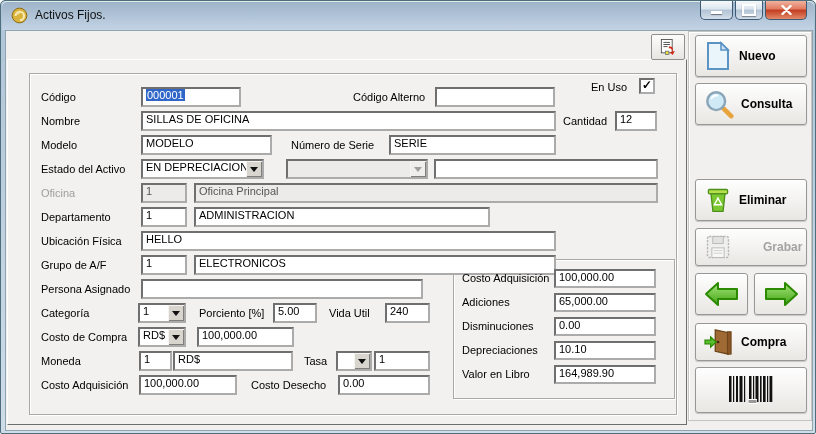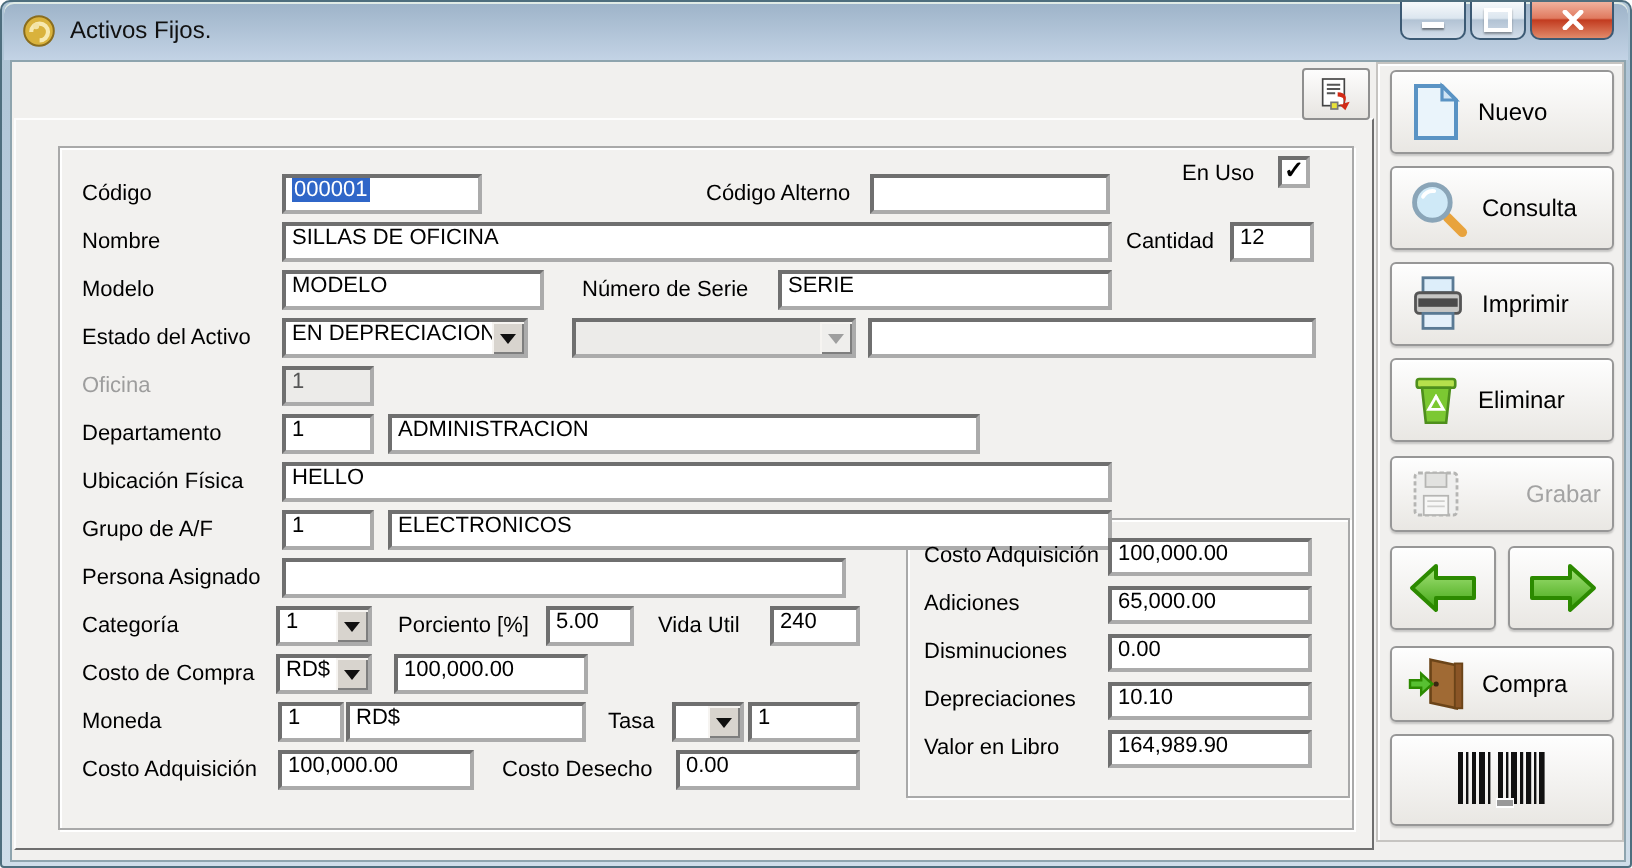--- a/index.html
+++ b/index.html
@@ -52,21 +52,21 @@
   .checkbox{position:absolute;width:16px;height:16px;box-sizing:border-box;background:#fff;
     border:2px solid;border-color:#6f6f6f #ababab #ababab #6f6f6f;z-index:3;
     font-weight:bold;font-size:12px;line-height:11px;text-align:center;cursor:pointer;}
   
   .side-panel{position:absolute;left:687px;top:30px;width:124px;height:390px;
     border:1px solid #c6c4c1;box-shadow:inset 1px 1px 0 #fff;background:#f1f0ee;box-sizing:border-box;}
   .side-btn{position:absolute;left:694px;width:112px;box-sizing:border-box;
     display:flex;align-items:center;gap:7px;padding:0 2px 0 8px;
     background:linear-gradient(#fefefe,#e9e7e3);border:1px solid #979797;border-radius:3px;
     box-shadow:0 1px 1px rgba(0,0,0,.18),inset 0 1px 0 #fff;
-    font-family:"Liberation Sans",sans-serif;font-weight:normal;font-size:12px;color:#000;
+    font-family:"Liberation Sans",sans-serif;font-weight:bold;font-size:12px;color:#000;
     cursor:pointer;z-index:4;}
   .side-btn.center{justify-content:center;padding:0;}
   .side-btn .blabel{white-space:nowrap;}
   .side-btn.disabled .blabel{color:#a3a3a3;margin-left:24px;}
   .bicon{display:flex;align-items:center;justify-content:center;flex:0 0 auto;}
 </style>
 </head>
 <body>
 
 <div class="window">
@@ -139,20 +139,21 @@
   <div class="fld dd dis" style="left:285px;top:158px;width:142px">
     <span></span>
     <span class="dda">
         <i></i>
       </span>
   </div>
   <div class="fld" style="left:433px;top:158px;width:224px"></div>
 
   <div class="lbl dis" style="left:40px;top:186px">Oficina</div>
   <div class="fld dis" style="left:140px;top:182px;width:46px">1</div>
+  <div class="fld dis" style="left:193px;top:182px;width:464px">Oficina Principal</div>
 
   <div class="lbl" style="left:40px;top:210px">Departamento</div>
   <div class="fld" style="left:140px;top:206px;width:46px">1</div>
   <div class="fld" style="left:193px;top:206px;width:296px">ADMINISTRACION</div>
 
   <div class="lbl" style="left:40px;top:234px">Ubicación Física</div>
   <div class="fld" style="left:140px;top:230px;width:415px">HELLO</div>
 
   <div class="lbl" style="left:40px;top:258px">Grupo de A/F</div>
   <div class="fld" style="left:140px;top:254px;width:46px">1</div>
@@ -226,31 +227,20 @@
     <span class="bicon">
       <svg width="30" height="30" viewBox="0 0 32 32">
           <line x1="21" y1="21" x2="29" y2="29" stroke="#e8a33d" stroke-width="5" stroke-linecap="round"></line>
           <circle cx="13" cy="13" r="9.5" fill="#cfe9f7" stroke="#8aa5b8" stroke-width="2.6"></circle>
           <path d="M8 10 a6 6 0 0 1 6 -3" stroke="#fff" stroke-width="2" fill="none" stroke-linecap="round"></path>
         </svg>
     </span>
     <span class="blabel">Consulta</span>
   </button>
 
-  <button class="side-btn" style="top:130px;height:42px">
-    <span class="bicon">
-      <svg width="30" height="30" viewBox="0 0 32 32">
-          <rect x="8" y="2" width="16" height="8" fill="#ddeefa" stroke="#5a7a94" stroke-width="1.5"></rect>
-          <rect x="4" y="10" width="24" height="11" rx="2" fill="#c6c6c4" stroke="#555" stroke-width="1.5"></rect>
-          <rect x="5.5" y="13" width="21" height="4.5" fill="#4a4a4a"></rect>
-          <rect x="8" y="21" width="16" height="8" fill="#e4f0fa" stroke="#5a7a94" stroke-width="1.5"></rect>
-        </svg>
-    </span>
-    <span class="blabel">Imprimir</span>
-  </button>
 
   <button class="side-btn" style="top:178px;height:42px">
     <span class="bicon">
       <svg width="28" height="30" viewBox="0 0 32 32">
           <rect x="5" y="4" width="22" height="5" rx="1.5" fill="#b5e04c" stroke="#4e8f1c" stroke-width="1.5"></rect>
           <path d="M8 9 h16 l-2.2 20 h-11.6 z" fill="#7cc832" stroke="#4e8f1c" stroke-width="1.5"></path>
           <path d="M16 14 l4.2 7.4 h-8.4 z" fill="none" stroke="#fff" stroke-width="1.6"></path>
           <path d="M16 12.6 l1.4 2.4 h-2.8 z" fill="#fff"></path>
         </svg>
     </span>

